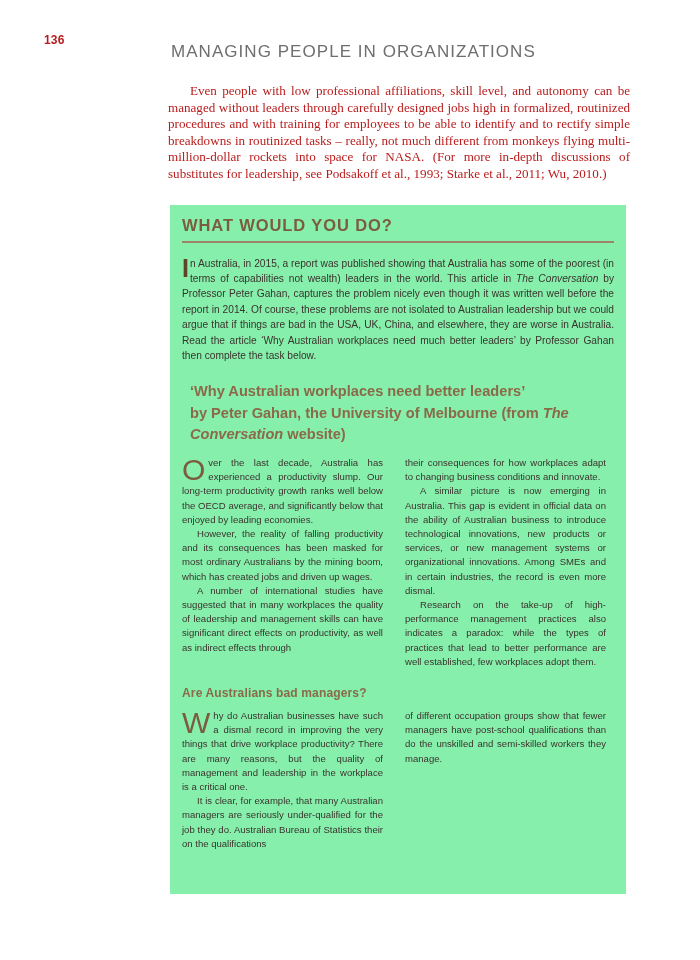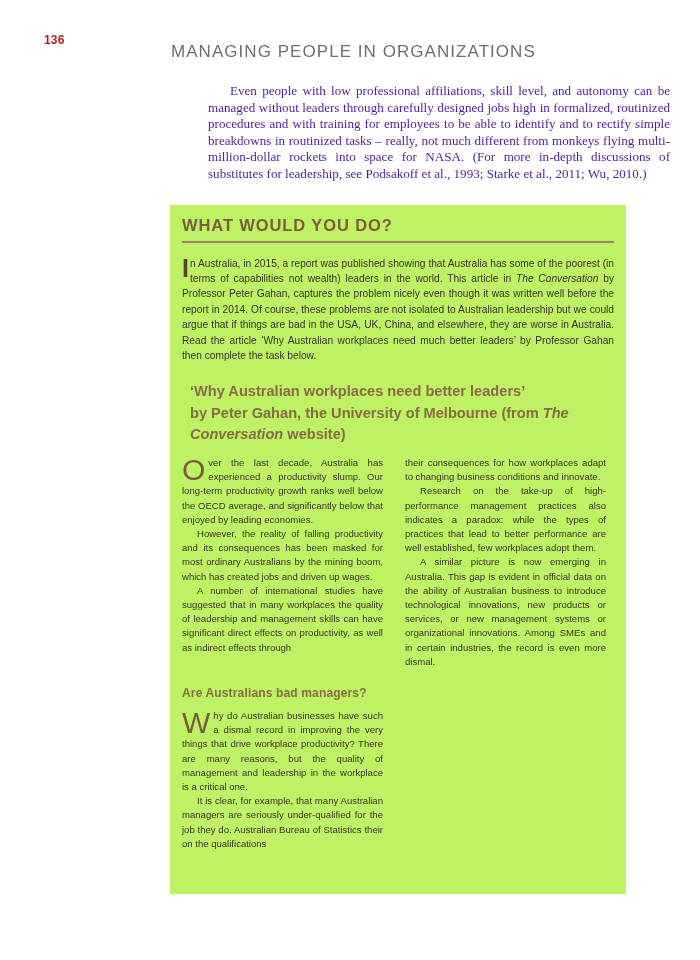--- a/index.html
+++ b/index.html
@@ -46,35 +46,34 @@
 
   
   .body-text {
     position: absolute;
     left: 168px;
     top: 70px;
     width: 462px;
     font-family: "Liberation Serif", serif;
     font-size: 13.1px;
     line-height: 16.6px;
-    color: #4c1d95;
+    color: #b91c1c;
     text-align: justify;
     text-indent: 22px;
     hyphens: none;
-    margin-left: 40px;
   }
 
   
   .feature-box {
     position: absolute;
     left: 170px;
     top: 205px;
     width: 456px;
     height: 689px;
-    background: #bef264;
+    background: #86efac;
   }
   .box-inner {
     position: absolute;
     left: 12px;
     top: 11px;
     right: 12px;
     bottom: 10px;
   }
 
   .box-heading {
@@ -180,30 +179,31 @@
     <h3 class="article-title"><span>‘Why Australian workplaces need better leaders’</span><br><span>by Peter Gahan, the University of Melbourne (from </span><em>The Conversation</em><span> website)</span></h3>
 
     <div class="cols">
       <div class="col">
         <p class="art"><span class="dropcap">O</span><span>ver the last decade, Australia has experienced a productivity slump. Our long-term productivity growth ranks well below the OECD average, and significantly below that enjoyed by leading economies.</span></p>
         <p class="art">However, the reality of falling productivity and its consequences has been masked for most ordinary Australians by the mining boom, which has created jobs and driven up wages.</p>
         <p class="art">A number of international studies have suggested that in many workplaces the quality of leadership and management skills can have significant direct effects on productivity, as well as indirect effects through</p>
       </div>
       <div class="col">
         <p class="art">their consequences for how workplaces adapt to changing business conditions and innovate.</p>
+        <p class="art">A similar picture is now emerging in Australia. This gap is evident in official data on the ability of Australian business to introduce technological innovations, new products or services, or new management systems or organizational innovations. Among SMEs and in certain industries, the record is even more dismal.</p>
         <p class="art">Research on the take-up of high-performance management practices also indicates a paradox: while the types of practices that lead to better performance are well established, few workplaces adopt them.</p>
-        <p class="art">A similar picture is now emerging in Australia. This gap is evident in official data on the ability of Australian business to introduce technological innovations, new products or services, or new management systems or organizational innovations. Among SMEs and in certain industries, the record is even more dismal.</p>
       </div>
     </div>
 
     <h4 class="sub-heading">Are Australians bad managers?</h4>
 
     <div class="cols section-lower">
       <div class="col">
         <p class="art"><span class="dropcap">W</span><span>hy do Australian businesses have such a dismal record in improving the very things that drive workplace productivity? There are many reasons, but the quality of management and leadership in the workplace is a critical one.</span></p>
         <p class="art">It is clear, for example, that many Australian managers are seriously under-qualified for the job they do. Australian Bureau of Statistics their on the qualifications</p>
       </div>
       <div class="col">
+        <p class="art">of different occupation groups show that fewer managers have post-school qualifications than do the unskilled and semi-skilled workers they manage.</p>
       </div>
     </div>
 
   </div>
 </section>
 
 </body></html>

